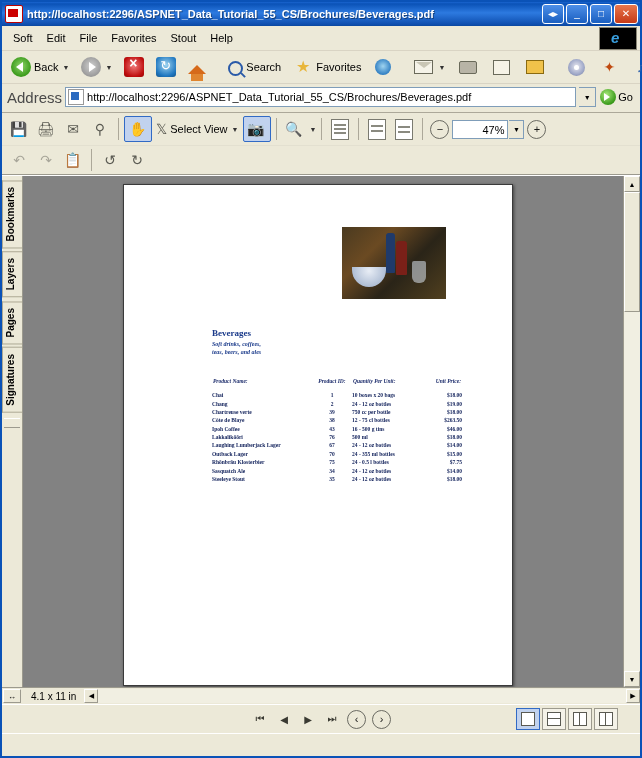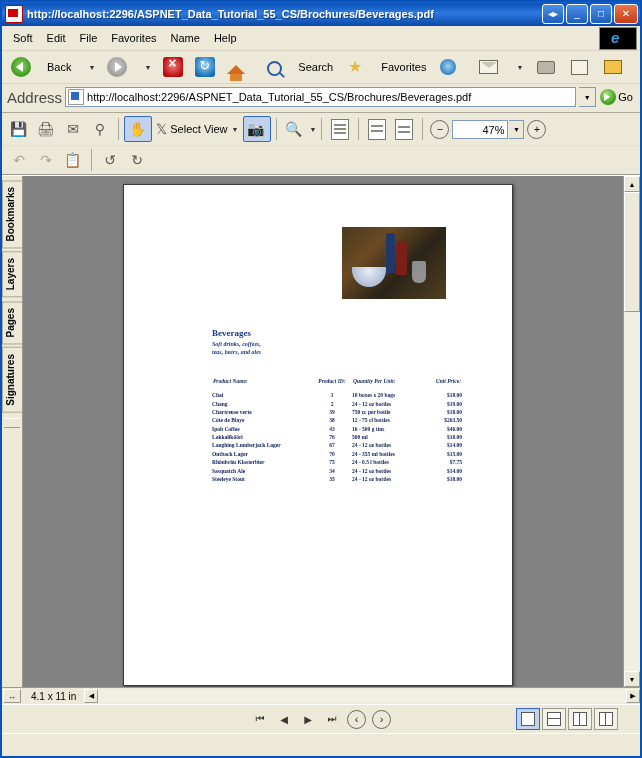--- a/index.html
+++ b/index.html
@@ -124,21 +124,21 @@
     display: flex;
     align-items: center;
     padding: 0 4px;
     border-bottom: 1px solid #d9d4c4;
     flex: none;
     gap: 2px;
   }
   .tb-btn {
     display: flex;
     align-items: center;
-    gap: 16px;
+    gap: 3px;
     padding: 2px 4px;
     font-size: 11px;
     color: #000;
     border: 1px solid transparent;
     white-space: nowrap;
   }
   .tb-sep {
     width: 1px;
     height: 20px;
     background: #aca899;
@@ -832,21 +832,21 @@
       <div class="tbtn">□</div>
       <div class="tbtn close">✕</div>
     </div>
   </div>
 
   <div class="menubar">
     <div class="menu-item">Soft</div>
     <div class="menu-item">Edit</div>
     <div class="menu-item">File</div>
     <div class="menu-item">Favorites</div>
-    <div class="menu-item">Name</div>
+    <div class="menu-item">Stout</div>
     <div class="menu-item">Help</div>
     <div class="ie-logo"></div>
   </div>
 
   <div class="browser-toolbar">
     <div class="tb-btn">
       <span class="ico ico-back"></span>
       <span>Back</span>
       <span class="tb-arrow">▼</span>
     </div>

